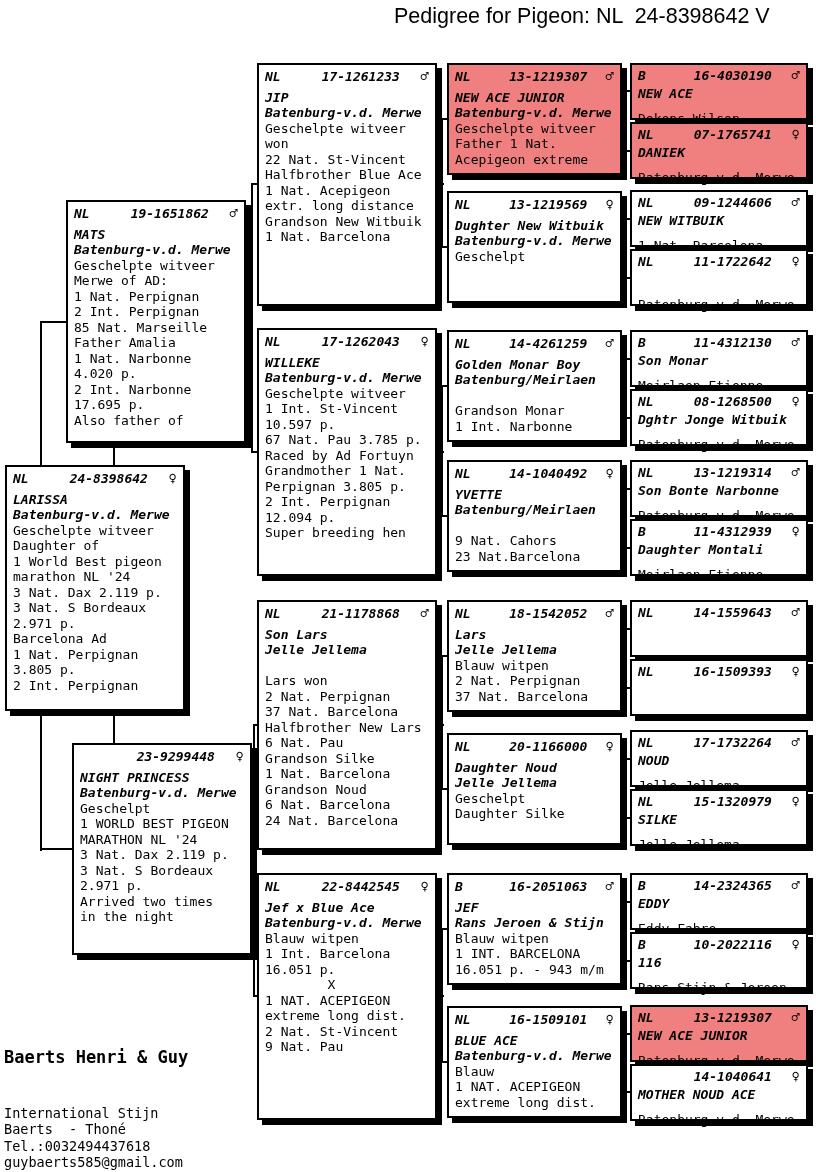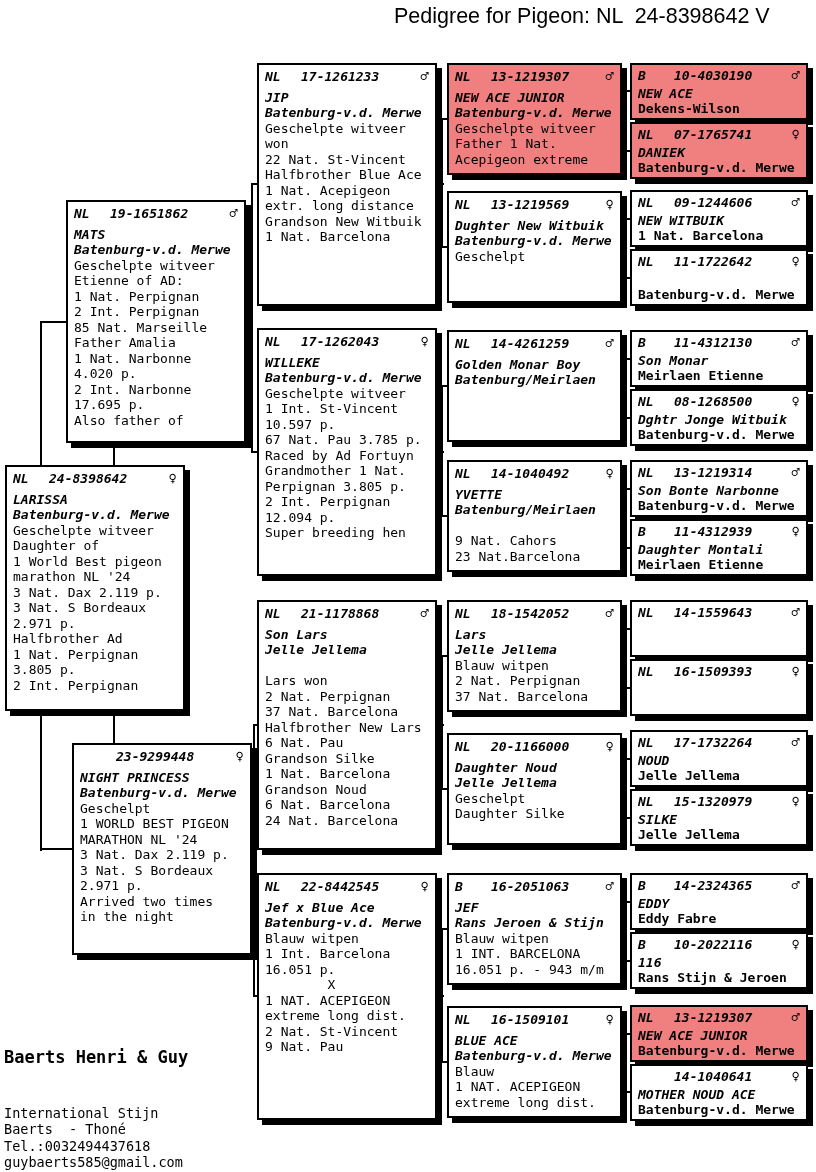--- a/index.html
+++ b/index.html
@@ -6,28 +6,28 @@
   .stage{position:relative;width:816px;height:1172px;background:#fff;overflow:hidden;
          font-family:"DejaVu Sans Mono",monospace;color:#000;padding-left:9px;}
   .title{position:absolute;left:394px;top:4px;font-family:"Liberation Sans",sans-serif;
          font-size:21.5px;white-space:pre;}
   .line{position:absolute;background:#000;z-index:1;}
   .box{position:absolute;background:#fff;border:2px solid #000;box-shadow:5px 5px 0 #000;
        padding:4px 6px;box-sizing:border-box;z-index:2;font-size:13px;line-height:15.5px;}
   .box.hl{background:#f08080;}
   .hdr{display:flex;align-items:flex-start;font-weight:bold;font-style:italic;margin-bottom:5px;}
   .cc{width:36px;flex:none;}
-  .ring{flex:1;}
+  .ring{flex:1;text-align:center;}
   .sex{flex:none;font-style:normal;font-weight:bold;font-size:14px;line-height:14px;}
   .name,.loft{font-weight:bold;font-style:italic;min-height:15.5px;white-space:pre;}
   .dline{min-height:15.5px;white-space:pre;}
   .box.sm{padding:3px 6px;line-height:15px;}
   .box.sm .hdr{margin-bottom:3px;}
   .box.sm .name{min-height:15px;}
-  .box.sm .loft{font-weight:bold;font-style:normal;min-height:15px;}
+  .box.sm .loft{font-weight:normal;font-style:normal;min-height:15px;margin-top:10px;}
   .owner{position:absolute;left:4px;top:1016px;font-size:13.5px;line-height:16.4px;white-space:pre;}
   .owner .owner-name{font-size:17px;font-weight:bold;margin-bottom:7px;}
   .owner .dline{min-height:16.4px;}
   .credit{position:absolute;right:5px;top:1194px;font-size:10px;font-weight:bold;font-style:italic;
           font-family:"DejaVu Serif",serif;}
 </style>
 </head>
 <body>
 
 <div class="stage">
@@ -101,21 +101,21 @@
   <div class="box" style="left:66px;top:200px;width:180px;height:243px">
       <div class="hdr">
         <span class="cc">NL</span>
         <span class="ring">19-1651862</span>
         <span class="sex">♂</span>
       </div>
       <div class="name">MATS</div>
       <div class="loft">Batenburg-v.d. Merwe</div>
       <div class="details">
         <div class="dline">Geschelpte witveer</div>
-        <div class="dline">Etienne of AD:</div>
+        <div class="dline">Merwe of AD:</div>
         <div class="dline">1 Nat. Perpignan</div>
         <div class="dline">2 Int. Perpignan</div>
         <div class="dline">85 Nat. Marseille</div>
         <div class="dline">Father Amalia</div>
         <div class="dline">1 Nat. Narbonne</div>
         <div class="dline">4.020 p.</div>
         <div class="dline">2 Int. Narbonne</div>
         <div class="dline">17.695 p.</div>
         <div class="dline">Also father of</div>
       </div>
@@ -130,21 +130,21 @@
       <div class="name">LARISSA</div>
       <div class="loft">Batenburg-v.d. Merwe</div>
       <div class="details">
         <div class="dline">Geschelpte witveer</div>
         <div class="dline">Daughter of</div>
         <div class="dline">1 World Best pigeon</div>
         <div class="dline">marathon NL '24</div>
         <div class="dline">3 Nat. Dax 2.119 p.</div>
         <div class="dline">3 Nat. S Bordeaux</div>
         <div class="dline">2.971 p.</div>
-        <div class="dline">Halfbrother Ad</div>
+        <div class="dline">Barcelona Ad</div>
         <div class="dline">1 Nat. Perpignan</div>
         <div class="dline">3.805 p.</div>
         <div class="dline">2 Int. Perpignan</div>
       </div>
     </div>
 
   <div class="box" style="left:72px;top:743px;width:180px;height:212px">
       <div class="hdr">
         <span class="cc"></span>
         <span class="ring">23-9299448</span>
@@ -278,20 +278,25 @@
     </div>
 
   <div class="box" style="left:447px;top:330px;width:175px;height:112px">
       <div class="hdr">
         <span class="cc">NL</span>
         <span class="ring">14-4261259</span>
         <span class="sex">♂</span>
       </div>
       <div class="name">Golden Monar Boy</div>
       <div class="loft">Batenburg/Meirlaen</div>
+      <div class="details">
+        <div class="dline">&nbsp;</div>
+        <div class="dline">Grandson Monar</div>
+        <div class="dline">1 Int. Narbonne</div>
+      </div>
     </div>
 
   <div class="box" style="left:447px;top:460px;width:175px;height:112px">
       <div class="hdr">
         <span class="cc">NL</span>
         <span class="ring">14-1040492</span>
         <span class="sex">♀</span>
       </div>
       <div class="name">YVETTE</div>
       <div class="loft">Batenburg/Meirlaen</div>
@@ -357,21 +362,21 @@
       <div class="details">
         <div class="dline">Blauw</div>
         <div class="dline">1 NAT. ACEPIGEON</div>
         <div class="dline">extreme long dist.</div>
       </div>
     </div>
 
   <div class="box sm hl" style="left:630px;top:63px;width:178px;height:57px">
       <div class="hdr">
         <span class="cc">B</span>
-        <span class="ring">10-4030190</span>
+        <span class="ring">16-4030190</span>
         <span class="sex">♂</span>
       </div>
       <div class="name">NEW ACE</div>
       <div class="loft">Dekens-Wilson</div>
     </div>
 
   <div class="box sm hl" style="left:630px;top:122px;width:178px;height:57px">
       <div class="hdr">
         <span class="cc">NL</span>
         <span class="ring">07-1765741</span>

